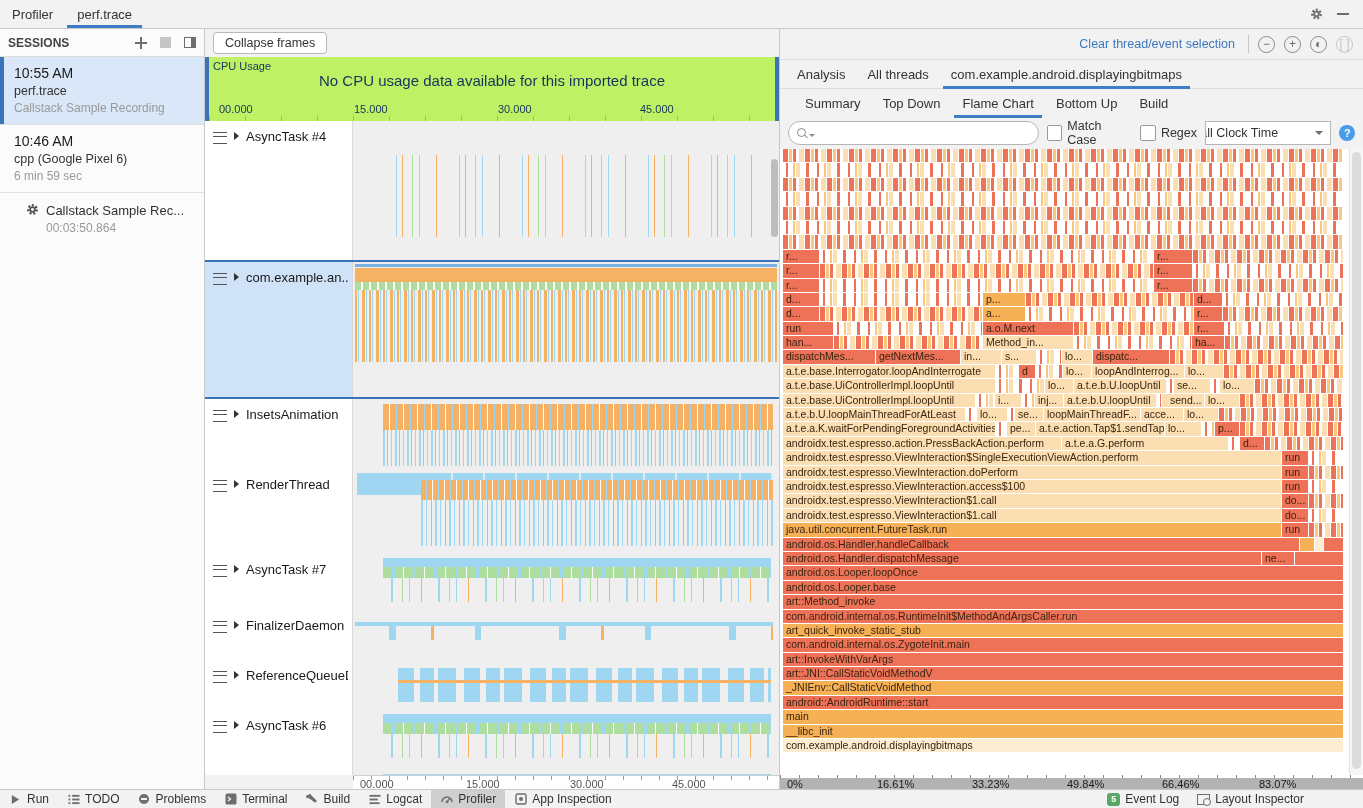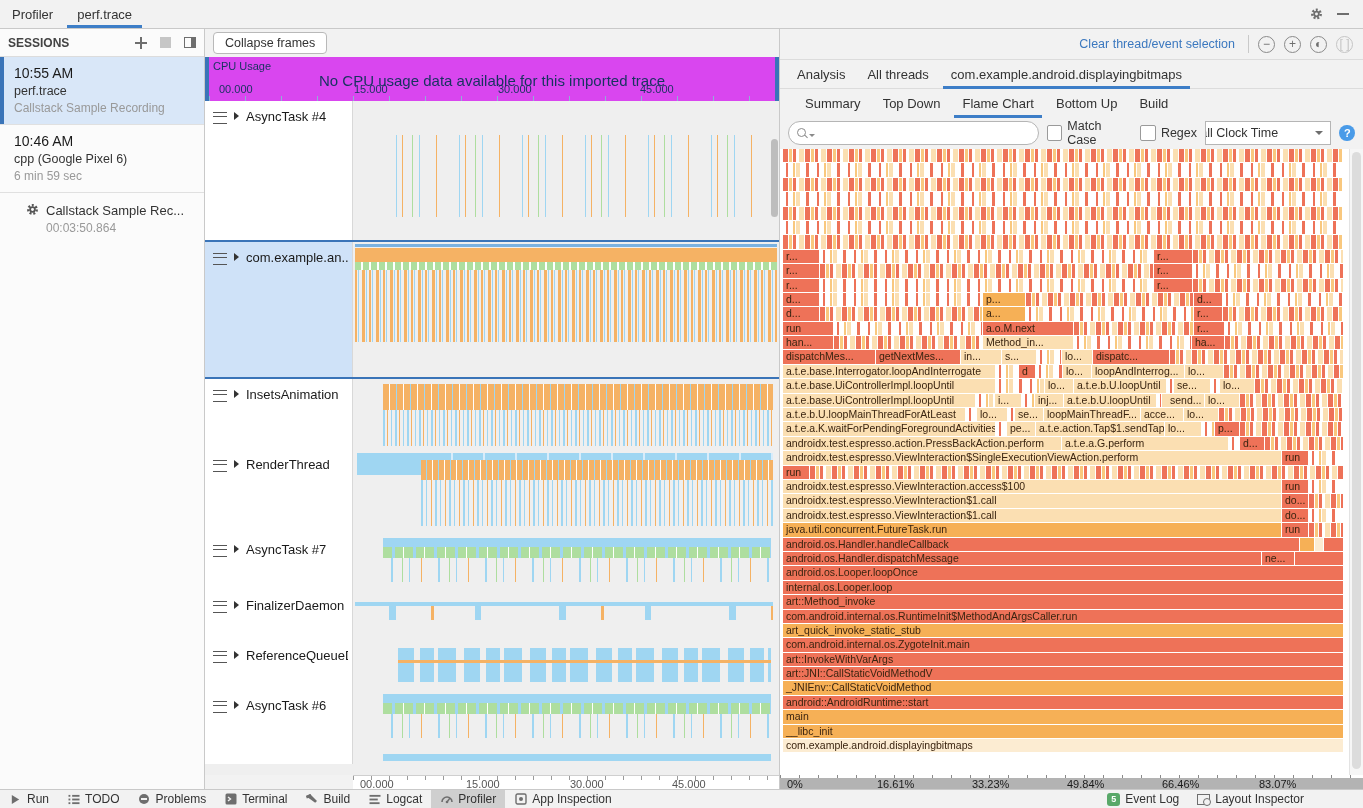--- a/index.html
+++ b/index.html
@@ -33,21 +33,21 @@
   .sess-name{font-size:12.5px;color:#333;margin-bottom:3px;}
   .sess-detail{font-size:12px;color:#999;}
   .sess-child{display:flex;align-items:flex-start;gap:7px;padding:10px 8px 6px 46px;position:relative;}
   .sess-child .gear-sm{position:absolute;left:26px;top:10px;}
   .sess-child-label{font-size:13px;color:#333;margin-bottom:3px;}
   .sess-child-dur{font-size:12px;color:#999;}
   
   .center{width:575px;position:relative;background:#f2f2f2;border-right:1px solid #c9c9c9;box-sizing:border-box;display:flex;flex-direction:column;}
   .center-toolbar{height:28px;display:flex;align-items:center;padding-left:8px;}
   .collapse-btn{background:#fff;border:1px solid #b9b9b9;border-radius:4px;padding:3px 11px;font-size:12.5px;color:#333;cursor:default;}
-  .cpu-banner{position:relative;height:44px;background:#d946ef;border-left:4px solid #3a74b8;border-right:4px solid #3a74b8;box-sizing:border-box;}
+  .cpu-banner{position:relative;height:64px;background:#bef264;border-left:4px solid #3a74b8;border-right:4px solid #3a74b8;box-sizing:border-box;}
   .cpu-label{position:absolute;left:4px;top:3px;font-size:11px;color:#16335e;}
   .cpu-msg{position:absolute;left:0;right:0;top:15px;text-align:center;font-size:15px;color:#16335e;}
   .cpu-axis{position:absolute;left:0;right:0;bottom:0;height:18px;}
   .cpu-axis .tlab{position:absolute;top:0;font-size:11px;color:#16335e;}
   .cpu-axis .ticks{position:absolute;left:0;right:0;bottom:0;height:5px;
      background:repeating-linear-gradient(90deg,#8fb0d4 0 1px,transparent 1px 36px);}
   
   .threads{position:relative;flex:1;overflow:hidden;background:#efefef;}
   .thread-row{position:relative;display:flex;box-sizing:border-box;}
   .thread-row.selected{border-top:2px solid #3a74b8;border-bottom:2px solid #3a74b8;}
@@ -506,20 +506,21 @@
               <div class="f-seg f-sB" style="flex: 0 0 10px;"></div>
               <div class="f-seg f-r" title="d..." style="flex: 0 0 24px;">d...</div>
               <div class="f-seg f-sA" style="flex: 1 1 auto;"></div>
             </div>
             <div class="f-row">
               <div class="f-seg f-c" title="androidx.test.espresso.ViewInteraction$SingleExecutionViewAction.perform" style="flex: 0 0 498px;">androidx.test.espresso.ViewInteraction$SingleExecutionViewAction.perform</div>
               <div class="f-seg f-r" title="run" style="flex: 0 0 26px;">run</div>
               <div class="f-seg f-sB" style="flex: 1 1 auto;"></div>
             </div>
             <div class="f-row">
+              <div class="f-seg f-c" title="androidx.test.espresso.ViewInteraction.doPerform" style="flex: 0 0 498px;">androidx.test.espresso.ViewInteraction.doPerform</div>
               <div class="f-seg f-r" title="run" style="flex: 0 0 26px;">run</div>
               <div class="f-seg f-sA" style="flex: 1 1 auto;"></div>
             </div>
             <div class="f-row">
               <div class="f-seg f-c" title="androidx.test.espresso.ViewInteraction.access$100" style="flex: 0 0 498px;">androidx.test.espresso.ViewInteraction.access$100</div>
               <div class="f-seg f-r" title="run" style="flex: 0 0 26px;">run</div>
               <div class="f-seg f-sB" style="flex: 1 1 auto;"></div>
             </div>
             <div class="f-row">
               <div class="f-seg f-c" title="androidx.test.espresso.ViewInteraction$1.call" style="flex: 0 0 498px;">androidx.test.espresso.ViewInteraction$1.call</div>
@@ -544,21 +545,21 @@
             </div>
             <div class="f-row">
               <div class="f-seg f-r" title="android.os.Handler.dispatchMessage" style="flex: 0 0 478px;">android.os.Handler.dispatchMessage</div>
               <div class="f-seg f-r" title="ne..." style="flex: 0 0 32px;">ne...</div>
               <div class="f-seg f-r" style="flex: 1 1 auto;"></div>
             </div>
             <div class="f-row">
               <div class="f-seg f-r" title="android.os.Looper.loopOnce" style="flex: 1 1 auto;">android.os.Looper.loopOnce</div>
             </div>
             <div class="f-row">
-              <div class="f-seg f-r" title="android.os.Looper.loop" style="flex: 1 1 auto;">internal.os.Looper.loop</div>
+              <div class="f-seg f-r" title="android.os.Looper.loop" style="flex: 1 1 auto;">android.os.Looper.base</div>
             </div>
             <div class="f-row">
               <div class="f-seg f-r" title="art::Method_invoke" style="flex: 1 1 auto;">art::Method_invoke</div>
             </div>
             <div class="f-row">
               <div class="f-seg f-r" title="com.android.internal.os.RuntimeInit$MethodAndArgsCaller.run" style="flex: 1 1 auto;">com.android.internal.os.RuntimeInit$MethodAndArgsCaller.run</div>
             </div>
             <div class="f-row">
               <div class="f-seg f-o" title="art_quick_invoke_static_stub" style="flex: 1 1 auto;">art_quick_invoke_static_stub</div>
             </div>

